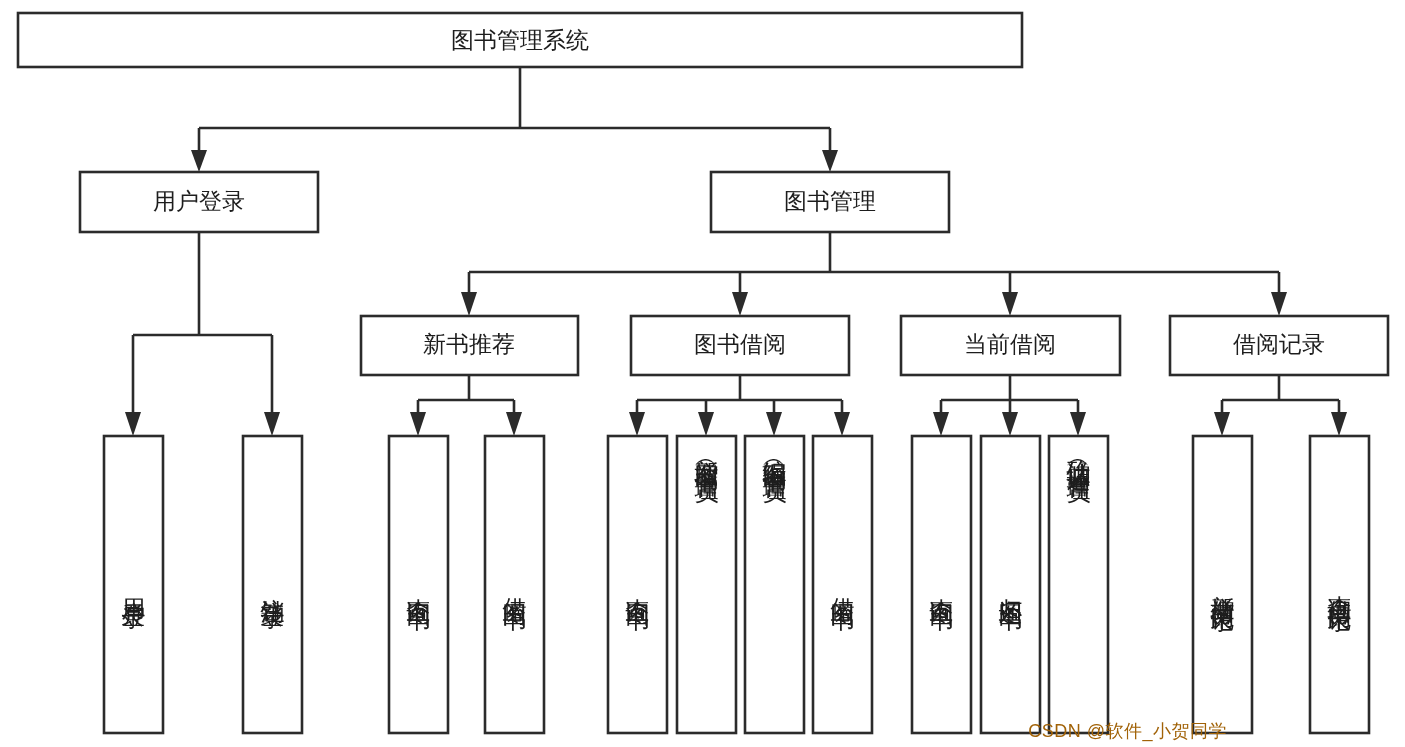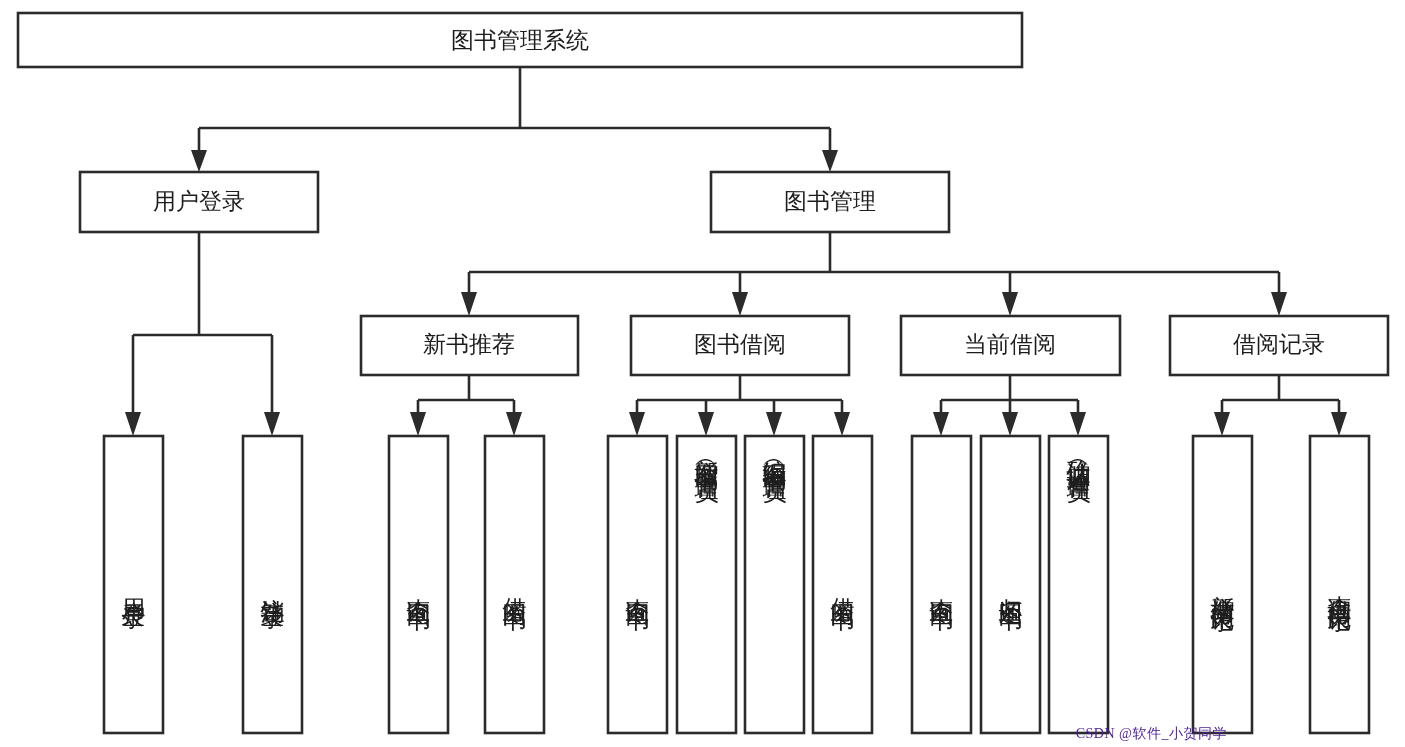--- a/index.html
+++ b/index.html
@@ -45,23 +45,23 @@
     stroke-linecap: butt;
   }
   .arrow-head {
     fill: #2b2b2b;
     stroke: none;
   }
   .watermark {
     position: absolute;
     right: 8px;
     bottom: 4px;
-    font-family: Liberation Serif, serif;
-    font-size: 14px;
-    color: #4c1d95;
+    font-family: Liberation Sans, sans-serif;
+    font-size: 18px;
+    color: #a16207;
     letter-spacing: 0.5px;
     white-space: nowrap;
     user-select: none;
   }
   .v-text-cell {
     position: absolute;
     display: flex;
     align-items: center;
     justify-content: center;
     box-sizing: border-box;

